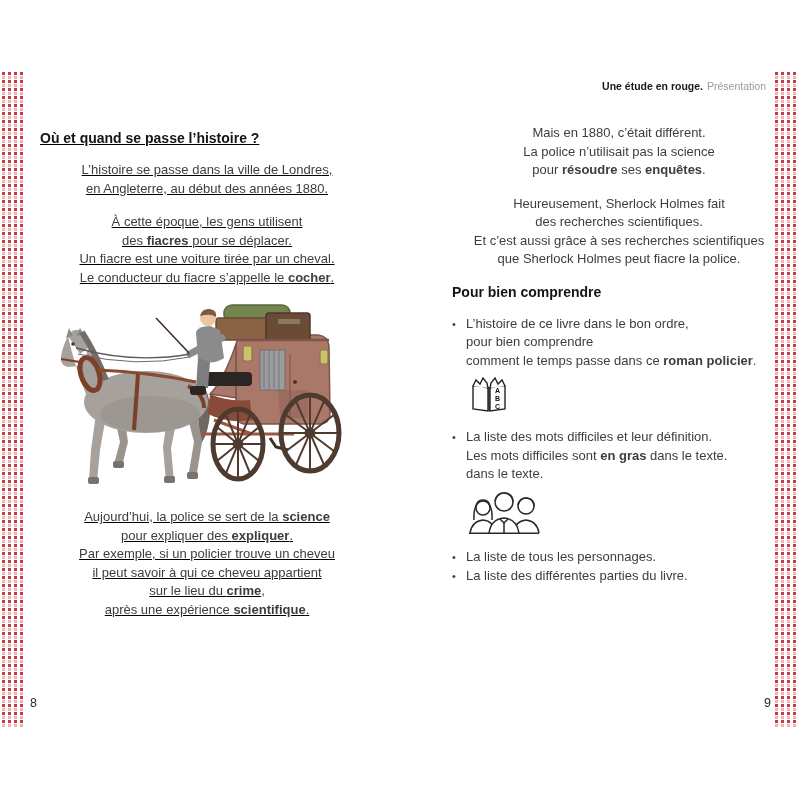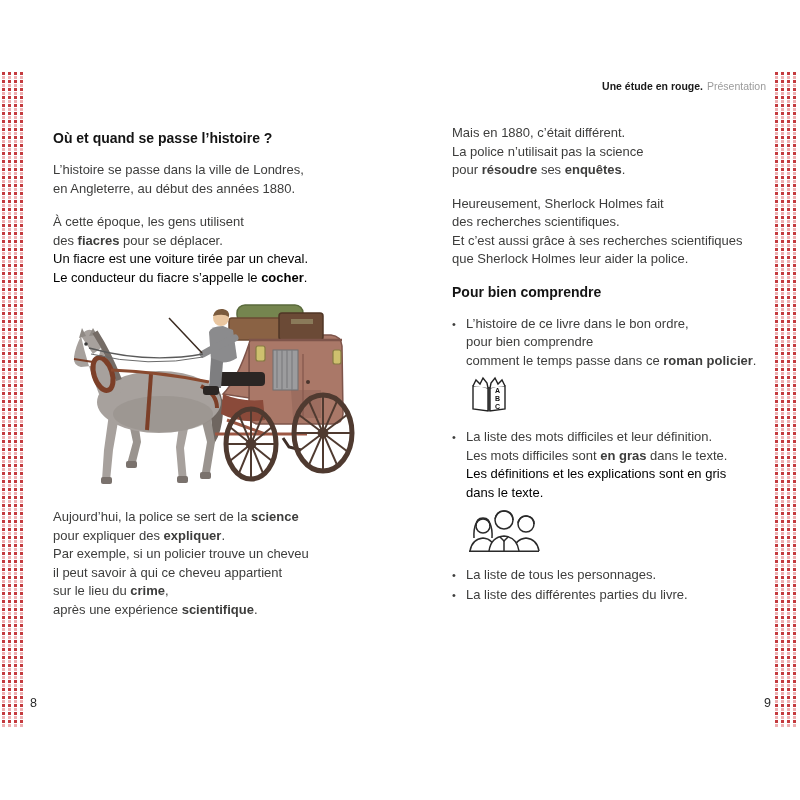--- a/index.html
+++ b/index.html
@@ -7,31 +7,31 @@
   .strip{position:absolute;top:72px;height:655px;width:23px;
     background-image:
       repeating-linear-gradient(to right, transparent 0 3px, #ffffff 3px 6px),
       repeating-linear-gradient(to bottom, #c43a3e 0 3px, #ffffff 3px 4px, #eeafb1 4px 7px, #ffffff 7px 8px);}
   #strip-left{left:2px;} #strip-right{right:2px;}
 
   .page-header{position:absolute;top:80px;right:34px;font-size:10.5px;color:#9b9b9b;white-space:nowrap;}
   .page-header .bt{font-weight:bold;color:#1a1a1a;margin-right:4px;margin-left:8px;}
 
   .page{position:absolute;width:334px;top:124px;}
-  #left-page{left:53px;} #right-page{left:452px;}
+  #left-page{left:40px;text-decoration:underline;} #right-page{left:452px;}
 
   .heading{font-weight:bold;font-size:14px;color:#141414;margin:6px 0 15px 0;}
-  .para{margin:0 0 15px 0;}
+  .para{margin:0 0 15px 0;text-align:center;}
   .bullet{display:flex;margin:0 0 1px 0;}
   .dot{width:14px;font-size:11px;color:#3d3d3c;line-height:18.5px;flex:0 0 14px;}
   .btext{flex:1;}
   .line{font-size:13px;line-height:18.5px;color:#3d3d3c;}
   .t{white-space:pre-wrap;}
   .b{font-weight:bold;}
-  .g{color:#000000;}
+  .g{color:#404040;}
 
   .fiacre-wrap{margin:10px 0 12px -2px;}
   .icon-book{margin:6px 0 12px 14px;}
   .icon-people{margin:6px 0 10px 14px;}
 
   .page-num{position:absolute;top:696px;font-size:12.5px;color:#2a2a2a;}
   #page-num-left{left:30px;} #page-num-right{right:29px;}
 </style>
 </head>
 <body>
@@ -165,21 +165,21 @@
   <div id="right-blocks">
       <div class="para">
         <div class="line"><span class="t">Mais en 1880, c’était différent.</span></div>
         <div class="line"><span class="t">La police n’utilisait pas la science</span></div>
         <div class="line"><span class="t">pour </span><span class="t b">résoudre</span><span class="t"> ses </span><span class="t b">enquêtes</span><span class="t">.</span></div>
       </div>
       <div class="para">
         <div class="line"><span class="t">Heureusement, Sherlock Holmes fait</span></div>
         <div class="line"><span class="t">des recherches scientifiques.</span></div>
         <div class="line"><span class="t">Et c’est aussi grâce à ses recherches scientifiques</span></div>
-        <div class="line"><span class="t">que Sherlock Holmes leur aider la police.</span></div>
+        <div class="line"><span class="t">que Sherlock Holmes peut fiacre la police.</span></div>
       </div>
       <div class="heading">Pour bien comprendre</div>
       <div class="bullet">
         <span class="dot">•</span>
         <div class="btext">
           <div class="line"><span class="t">L’histoire de ce livre dans le bon ordre,</span></div>
           <div class="line"><span class="t">pour bien comprendre</span></div>
           <div class="line"><span class="t">comment le temps passe dans ce </span><span class="t b">roman policier</span><span class="t">.</span></div>
         </div>
       </div>
@@ -193,21 +193,20 @@
   <text x="29" y="17" font-size="7" font-weight="bold" fill="#111111" stroke="none" font-family="Liberation Sans, sans-serif">A</text>
   <text x="29" y="25" font-size="7" font-weight="bold" fill="#111111" stroke="none" font-family="Liberation Sans, sans-serif">B</text>
   <text x="29" y="33" font-size="7" font-weight="bold" fill="#111111" stroke="none" font-family="Liberation Sans, sans-serif">C</text>
 </svg>
 </div>
 <div class="bullet">
         <span class="dot">•</span>
         <div class="btext">
           <div class="line"><span class="t">La liste des mots difficiles et leur définition.</span></div>
           <div class="line"><span class="t">Les mots difficiles sont </span><span class="t b">en gras</span><span class="t"> dans le texte.</span></div>
-          <div class="line"><span class="t g">Les définitions et les explications sont en gris</span></div>
           <div class="line"><span class="t g">dans le texte.</span></div>
         </div>
       </div>
 <div class="icon-people">
 <svg width="76" height="44" viewBox="0 0 76 44" fill="none" stroke="#2a2a2a" stroke-width="1.5">
 
   <path d="M8,30 Q7,12 17,11 Q27,12 26,30" fill="#ffffff"></path>
   <circle cx="17" cy="18" r="7" fill="#ffffff"></circle>
   <path d="M10,18 Q10,10 17,10 Q24,10 24,18" fill="none"></path>
   <path d="M4,43 Q6,31 17,30 Q28,31 29,43" fill="#ffffff"></path>

